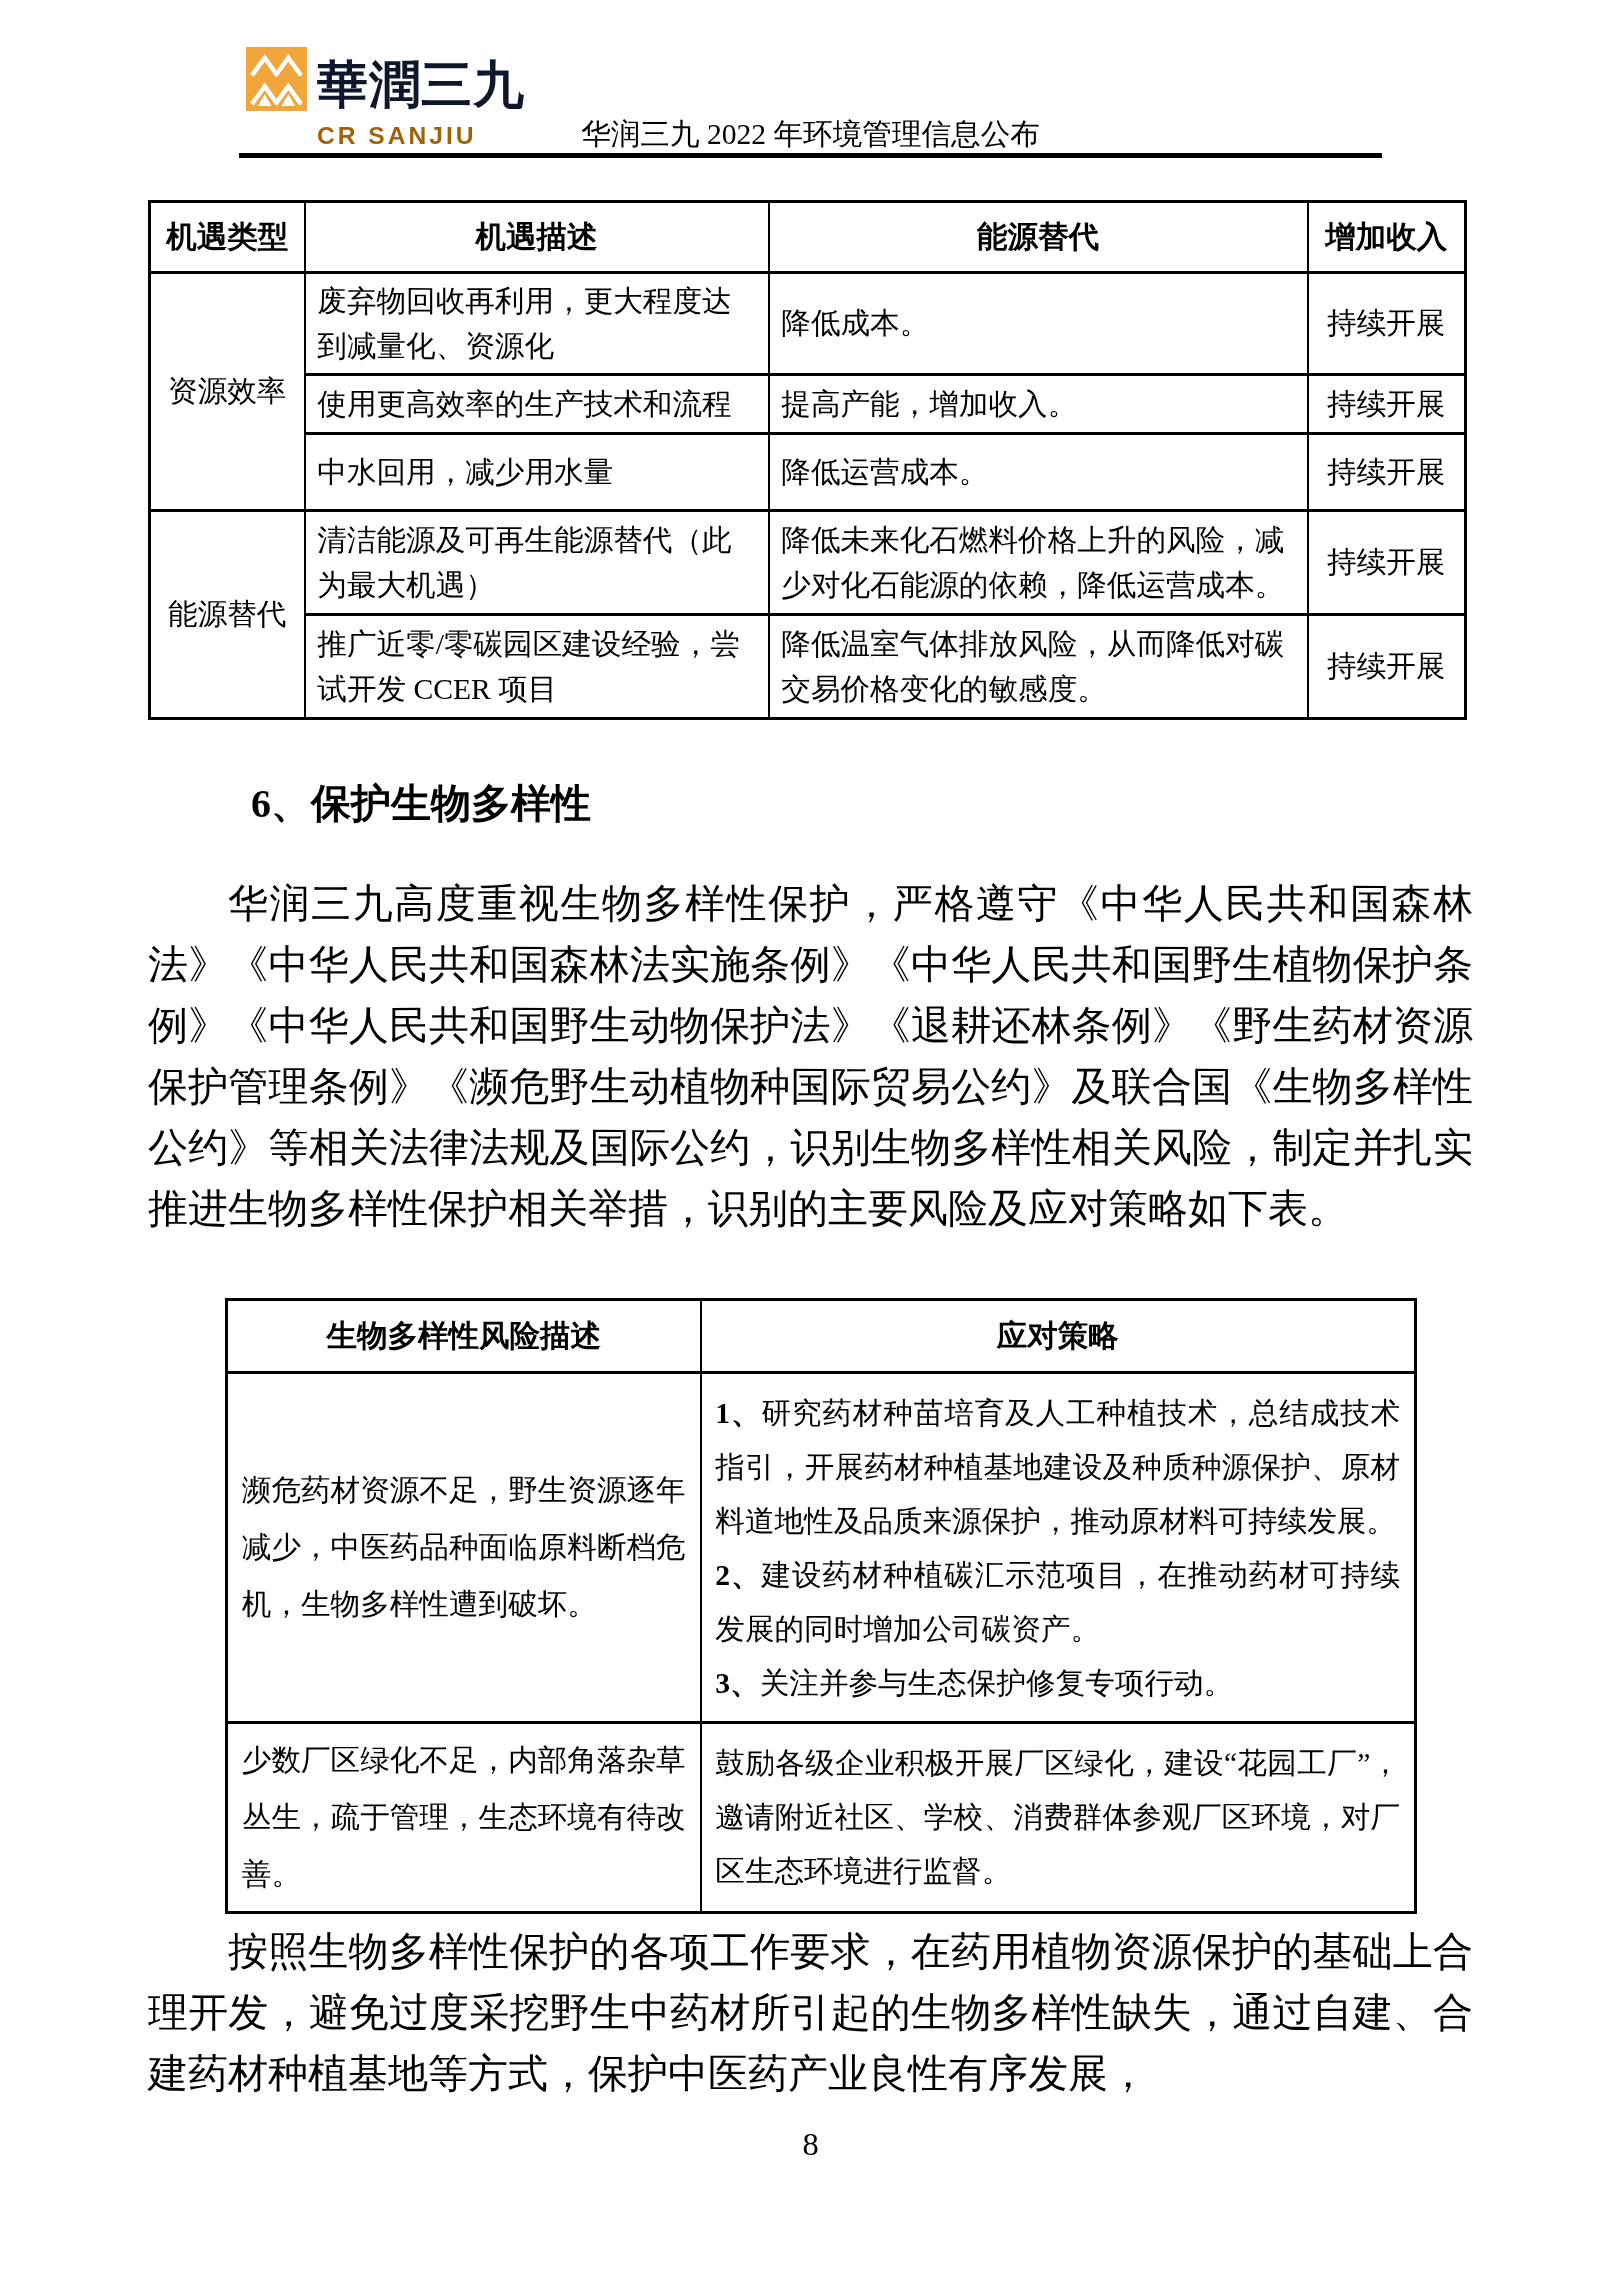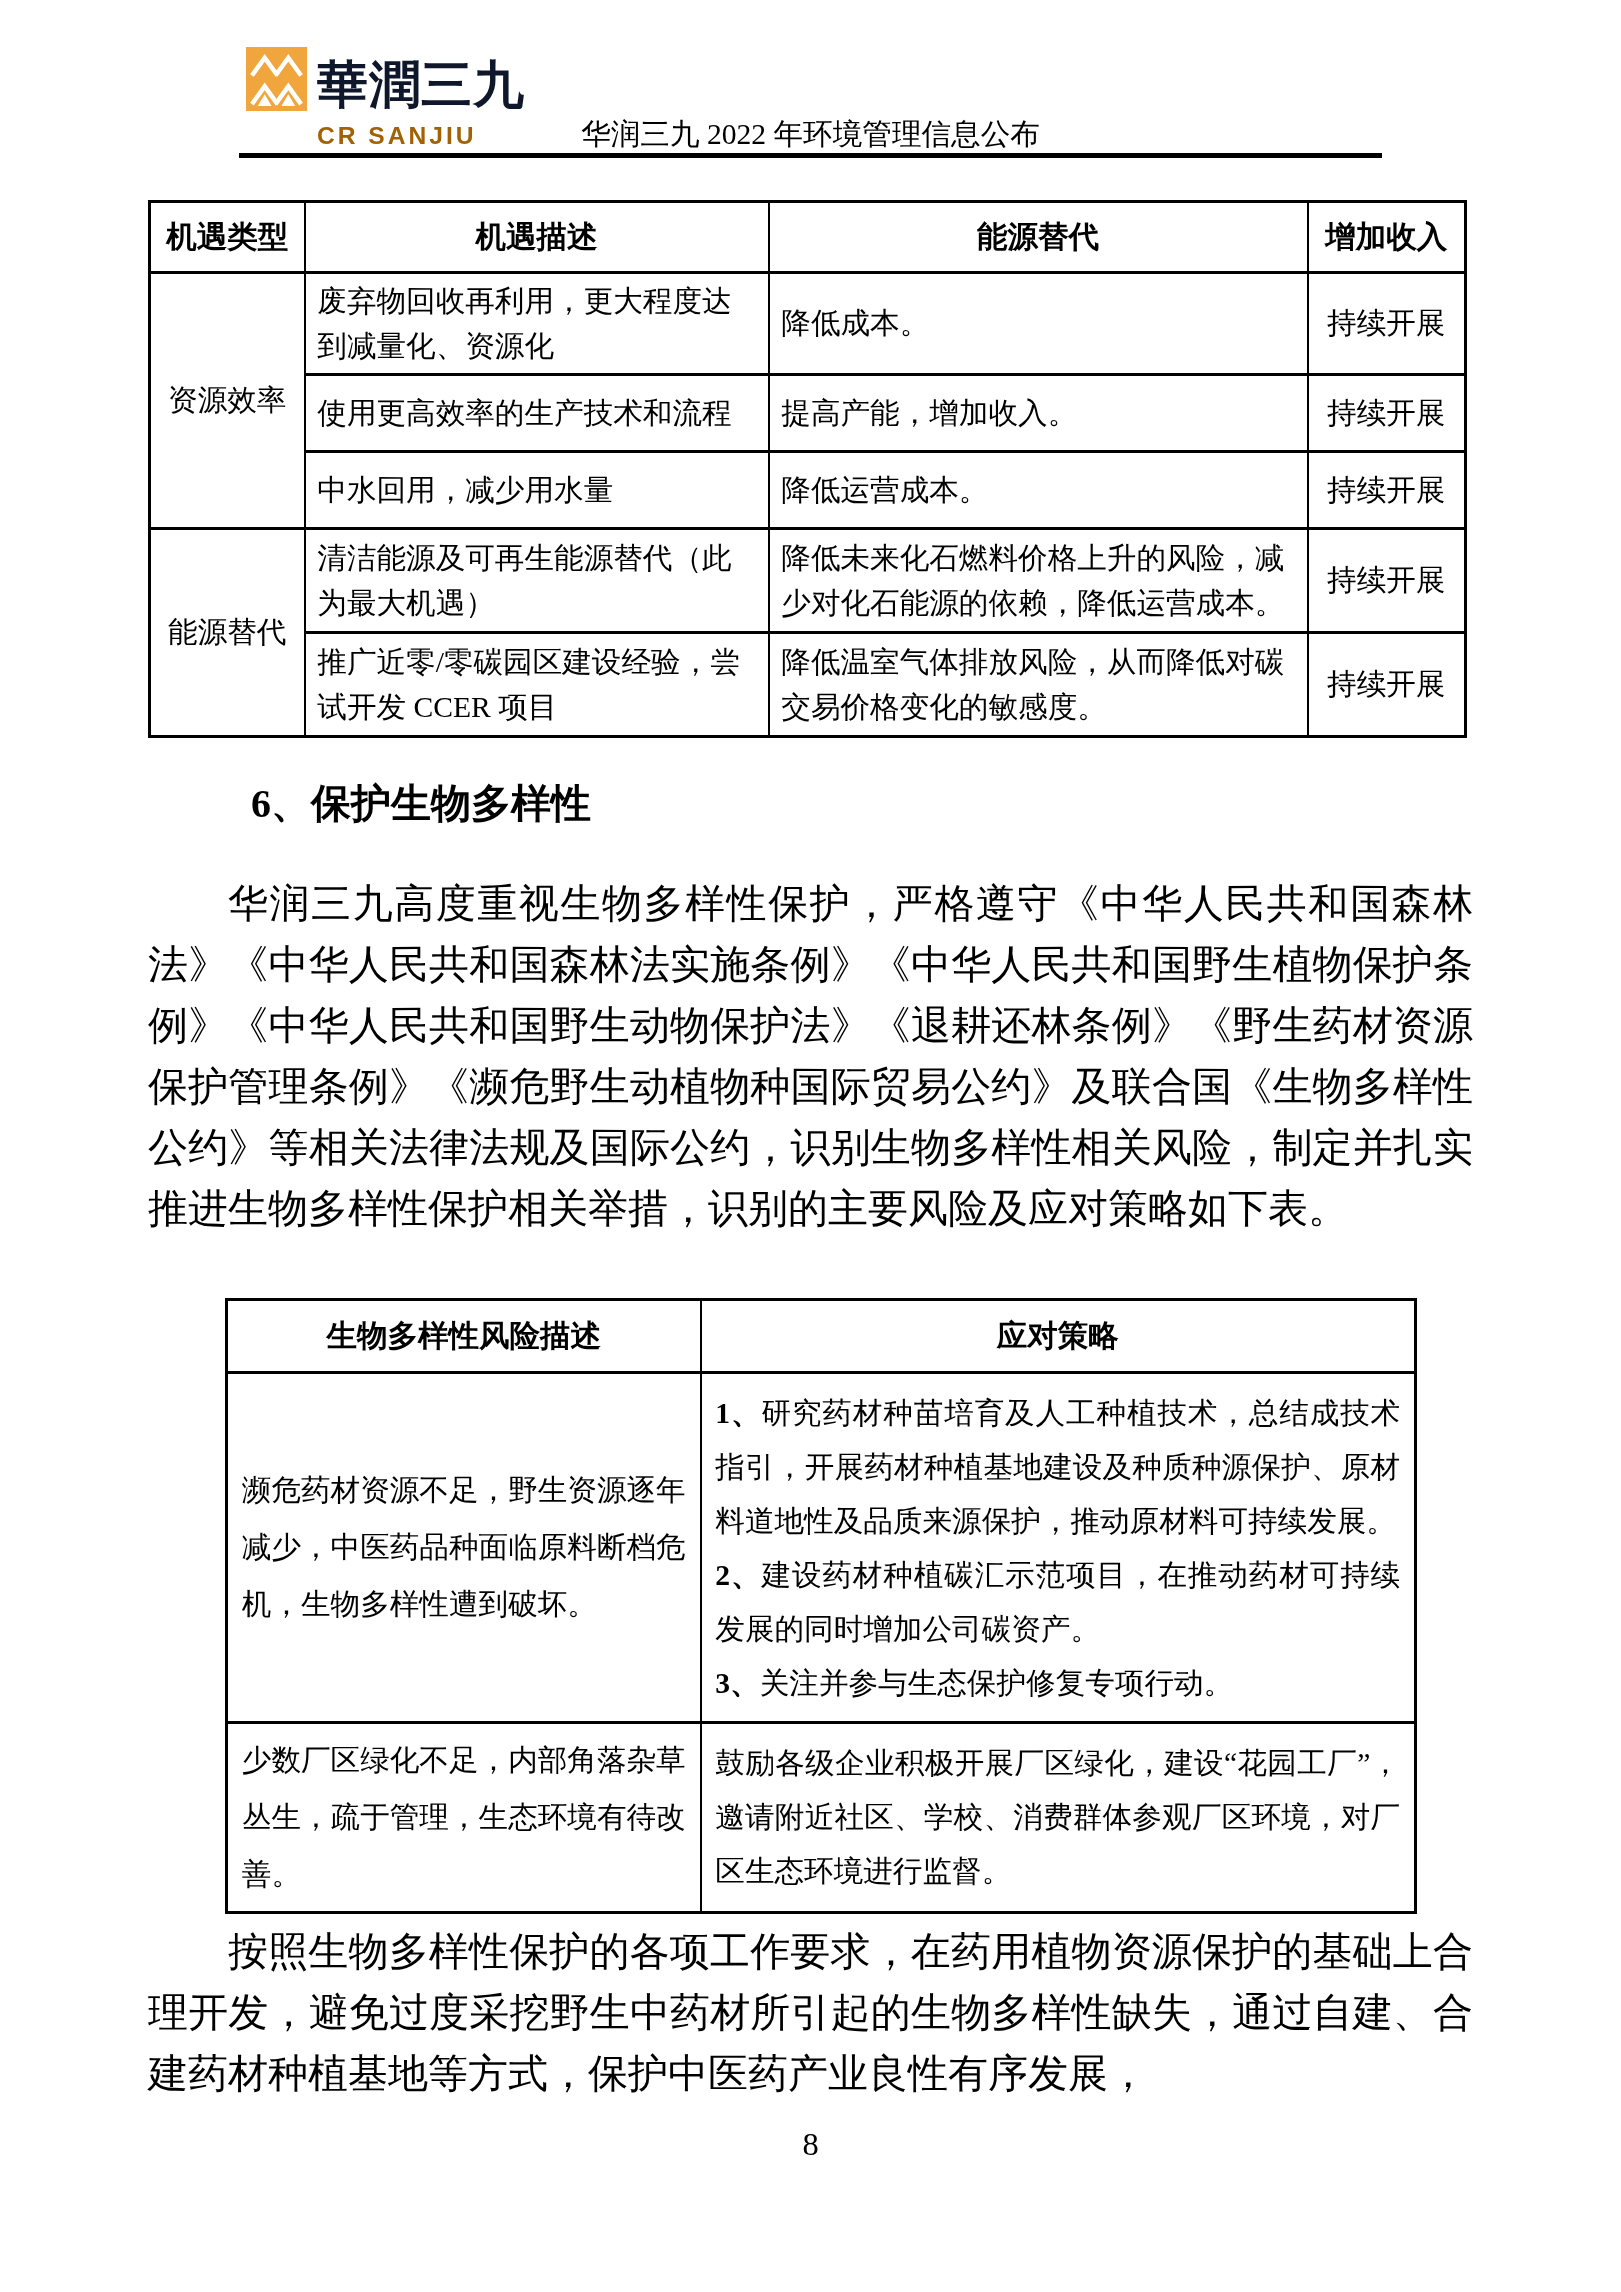--- a/index.html
+++ b/index.html
@@ -109,21 +109,21 @@
         <th>机遇描述</th>
         <th>能源替代</th>
         <th>增加收入</th>
       </tr>
       <tr style="height:102px">
         <td rowspan="3" class="cell-center">资源效率</td>
         <td class="cell-left">废弃物回收再利用，更大程度达到减量化、资源化</td>
         <td class="cell-left">降低成本。</td>
         <td class="cell-center">持续开展</td>
       </tr>
-      <tr style="height:77px">
+      <tr style="height:59px">
         <td class="cell-left">使用更高效率的生产技术和流程</td>
         <td class="cell-left">提高产能，增加收入。</td>
         <td class="cell-center">持续开展</td>
       </tr>
       <tr style="height:77px">
         <td class="cell-left">中水回用，减少用水量</td>
         <td class="cell-left">降低运营成本。</td>
         <td class="cell-center">持续开展</td>
       </tr>
       <tr style="height:104px">

